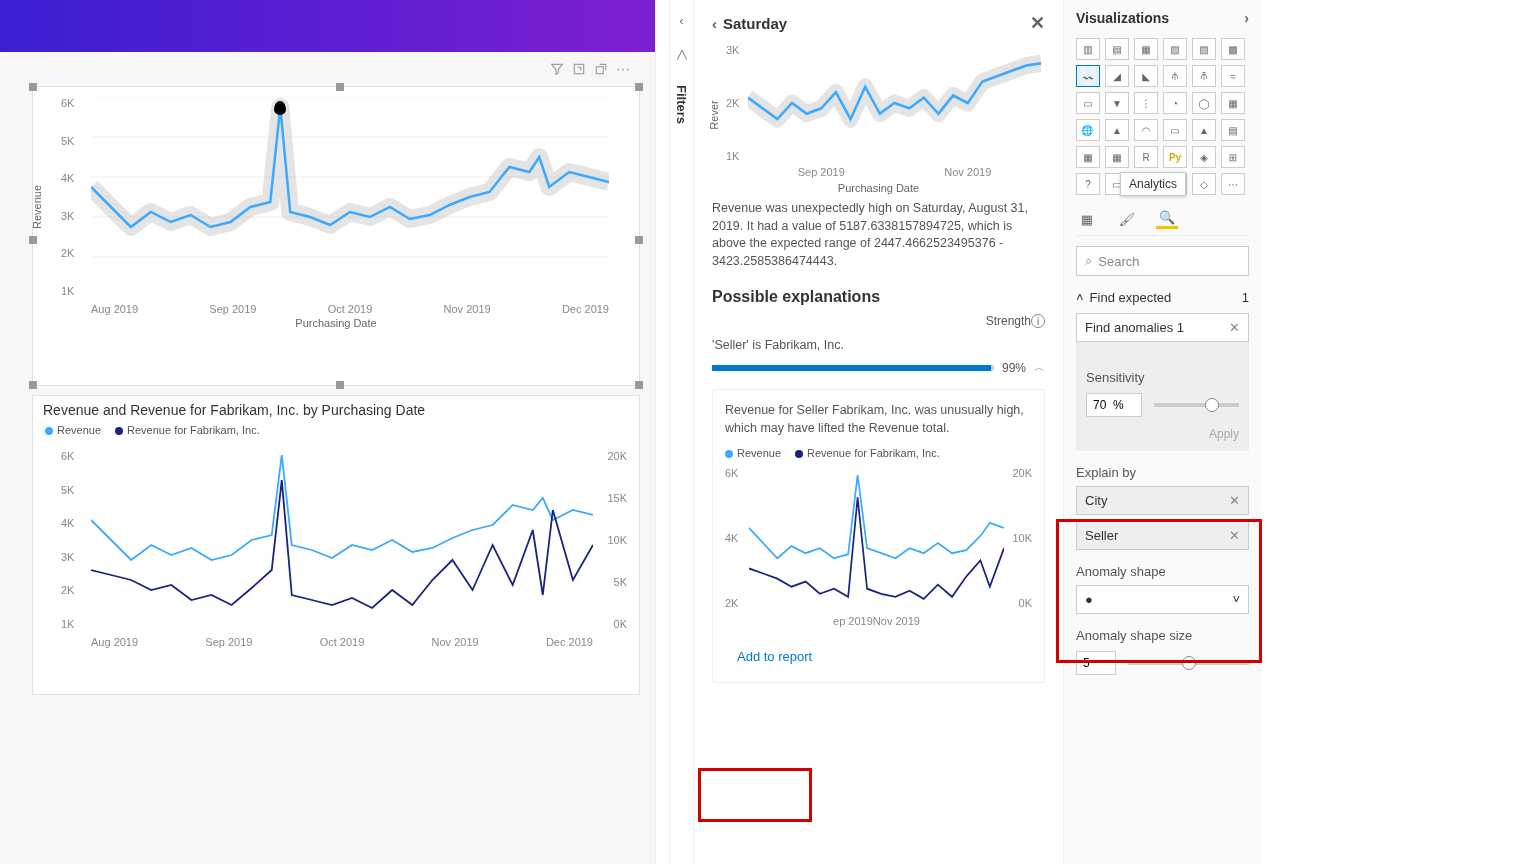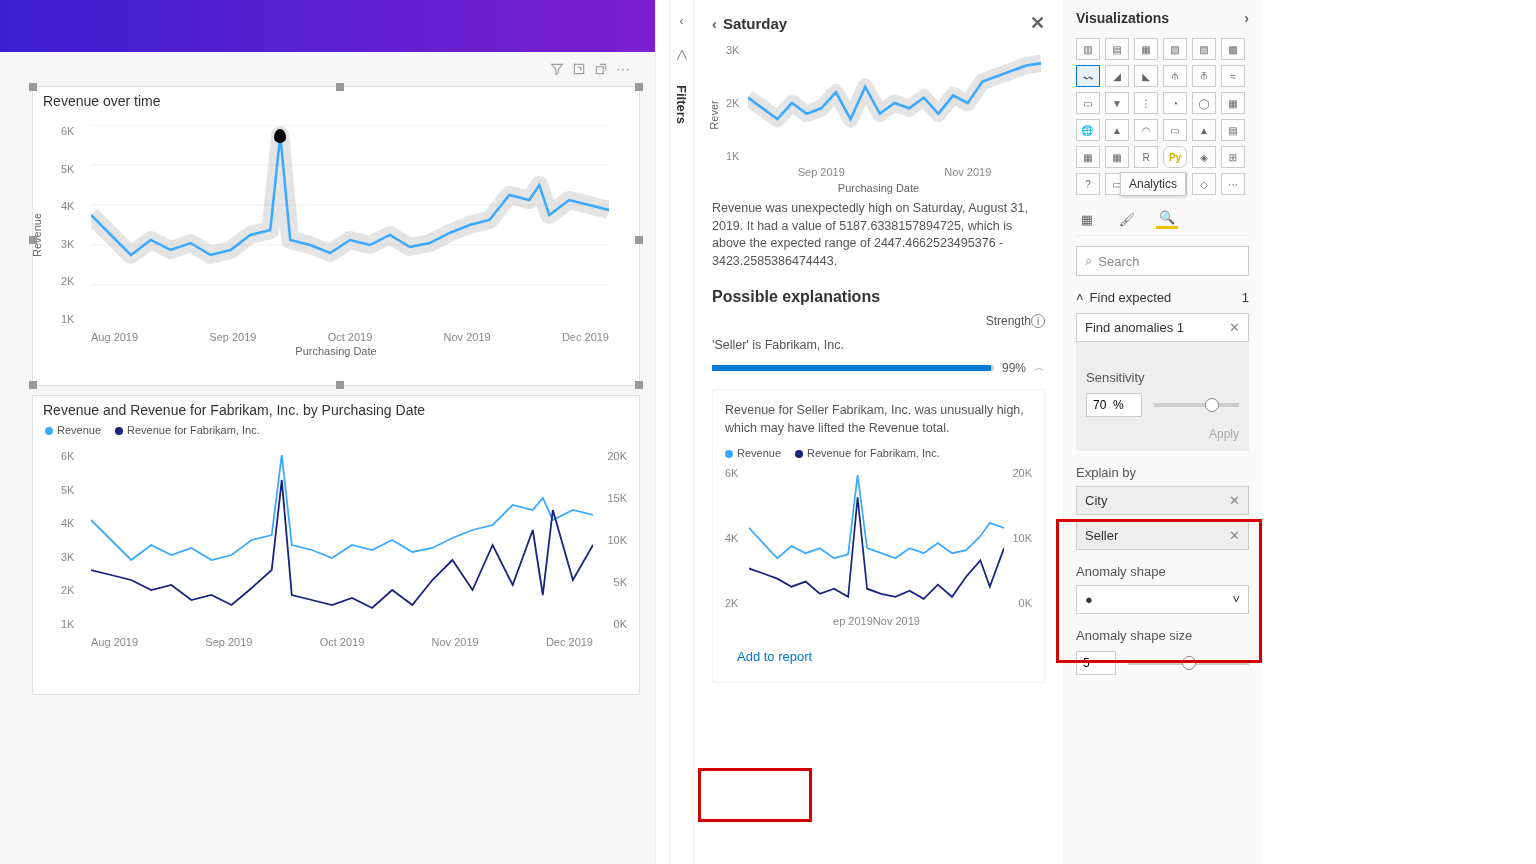--- a/index.html
+++ b/index.html
@@ -89,21 +89,20 @@
           </svg>
         </span>
       <span class="ai">
           <svg width="14" height="14" viewBox="0 0 24 24">
             <rect x="4" y="8" width="12" height="12" fill="none" stroke="#666" stroke-width="2"></rect>
             <path d="M10 4h10v10" fill="none" stroke="#666" stroke-width="2"></path>
           </svg>
         </span>
       <span class="ai" style="font-size:14px;color:#666;">⋯</span>
     </div>
-    <div class="chart-title">Revenue over time</div>
     <div class="chart-area" style="height:240px;">
       <div class="y-label">Revenue</div>
       <div class="y-ticks">
         <span>6K</span>
           <span>5K</span>
           <span>4K</span>
           <span>3K</span>
           <span>2K</span>
           <span>1K</span>
       </div>
@@ -296,21 +295,21 @@
     <div class="vi">▦</div>
     <div class="vi">🌐</div>
     <div class="vi">▲</div>
     <div class="vi">◠</div>
     <div class="vi">▭</div>
     <div class="vi">▲</div>
     <div class="vi">▤</div>
     <div class="vi">▦</div>
     <div class="vi">▦</div>
     <div class="vi">R</div>
-    <div class="vi" style="color:#d4aa00;font-weight:bold;border-radius:7px;">Py</div>
+    <div class="vi" style="color:#d4aa00;font-weight:bold;">Py</div>
     <div class="vi">◈</div>
     <div class="vi">⊞</div>
     <div class="vi">?</div>
     <div class="vi">▭</div>
     <div class="vi">▣</div>
     <div class="vi">◎</div>
     <div class="vi">◇</div>
     <div class="vi">⋯</div>
   </div>
   <div class="tooltip-tag" style="top:172px;left:56px;padding-left:8px;">Analytics</div>

